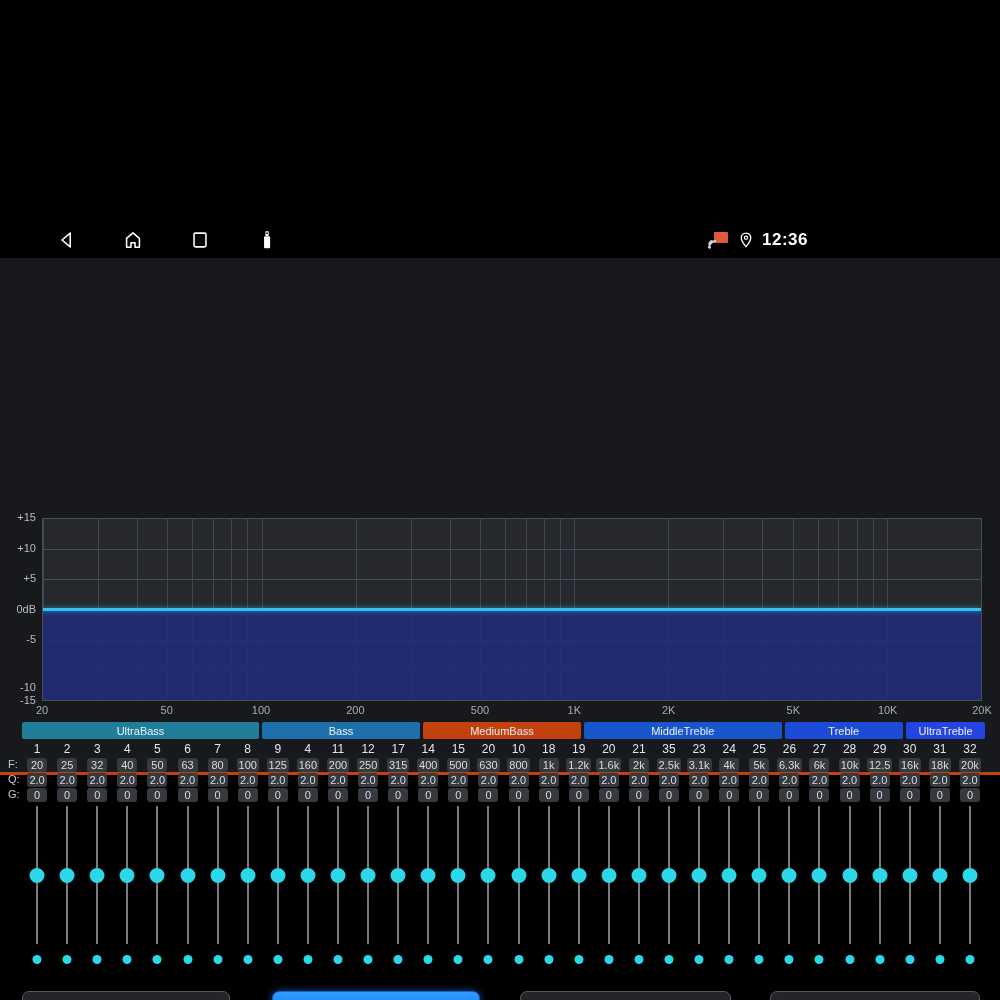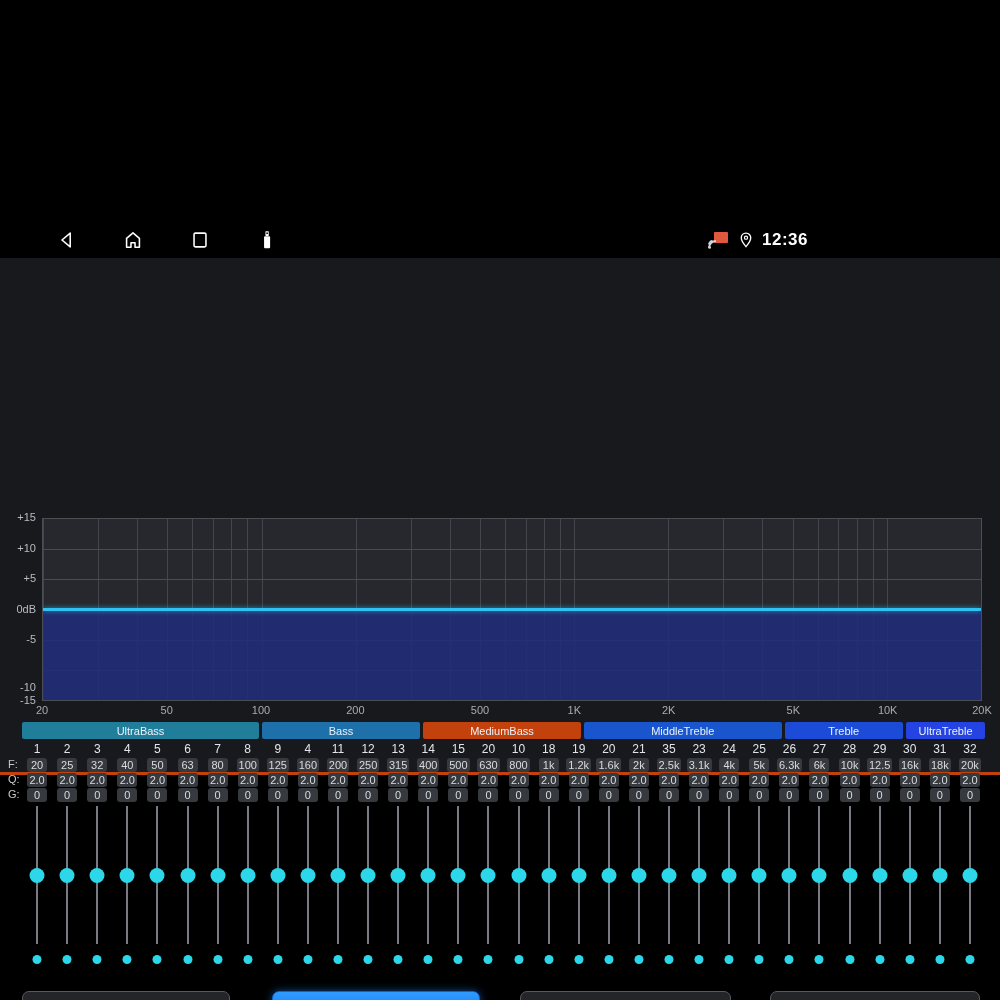--- a/index.html
+++ b/index.html
@@ -159,21 +159,21 @@
         <div class="num">3</div>
         <div class="num">4</div>
         <div class="num">5</div>
         <div class="num">6</div>
         <div class="num">7</div>
         <div class="num">8</div>
         <div class="num">9</div>
         <div class="num">4</div>
         <div class="num">11</div>
         <div class="num">12</div>
-        <div class="num">13</div>
+        <div class="num">17</div>
         <div class="num">14</div>
         <div class="num">15</div>
         <div class="num">20</div>
         <div class="num">10</div>
         <div class="num">18</div>
         <div class="num">19</div>
         <div class="num">20</div>
         <div class="num">21</div>
         <div class="num">35</div>
         <div class="num">23</div>

